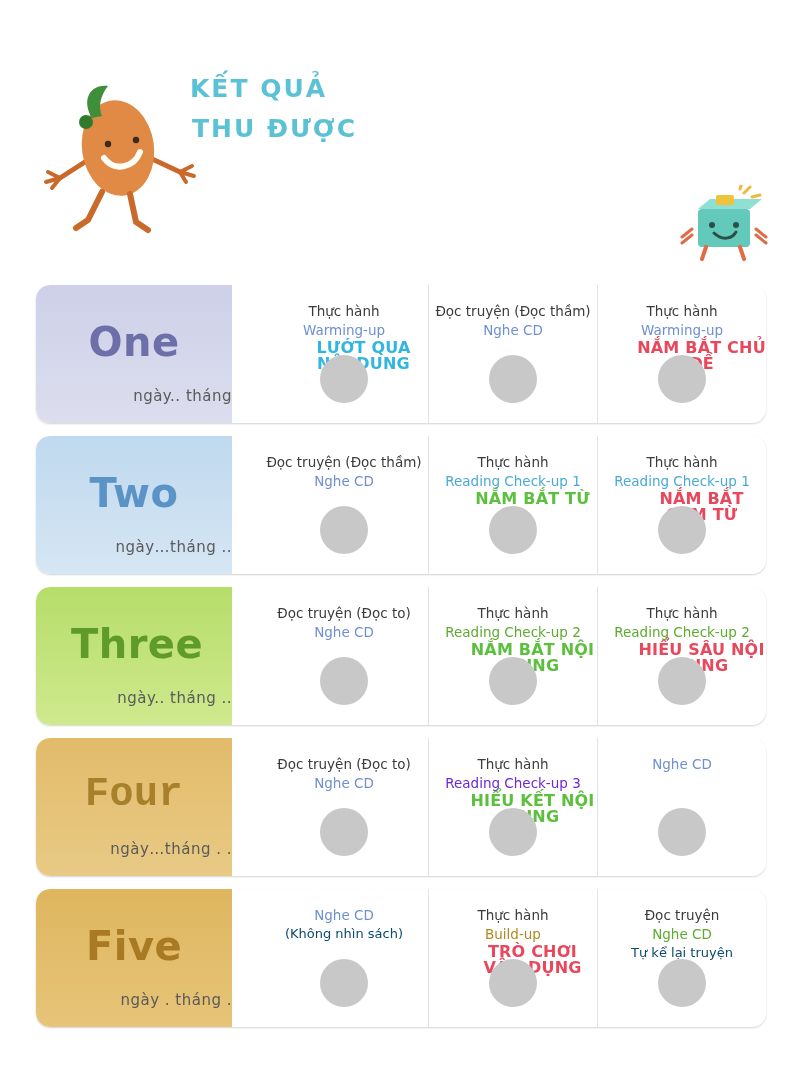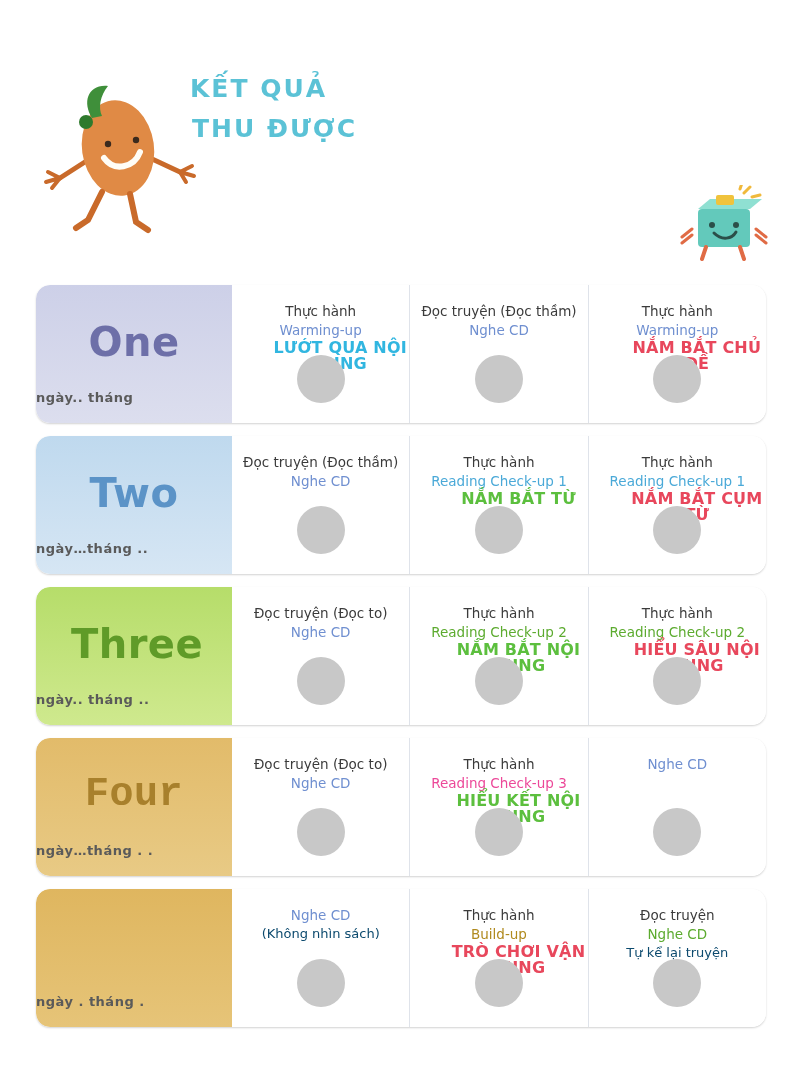--- a/index.html
+++ b/index.html
@@ -81,31 +81,31 @@
     text-align: center;
     font-size: 40px;
     font-weight: bold;
     font-family: "DejaVu Sans", sans-serif;
     letter-spacing: 0.5px;
   }
   .row-date {
     position: absolute;
     left: 0; right: 0;
     bottom: 18px;
-    text-align: left;
-    font-size: 13px;
+    text-align: right;
+    font-size: 15px;
     color: #5a5a5a;
     letter-spacing: 0.5px;
-    font-weight: bold;
   }
   .cells {
     flex: 1;
     display: flex;
     background: #ffffff;
     border-radius: 0 14px 14px 0;
+    margin-left: 28px;
   }
   .cell {
     flex: 1;
     position: relative;
     padding-top: 17px;
     text-align: center;
     border-right: 1px solid #dfe3ea;
   }
   .cell:last-child { border-right: none; }
   .cell-l1 {
@@ -297,37 +297,38 @@
     <div class="cells">
       <div class="cell">
         <div class="cell-l1">Đọc truyện (Đọc to)</div>
         <div class="cell-l2" style="color:#6f8fd0">Nghe CD</div>
         <div class="cell-l3"></div>
         <div class="cell-l4"></div>
         <div class="stamp-circle"></div>
       </div>
       <div class="cell">
         <div class="cell-l1">Thực hành</div>
-        <div class="cell-l2" style="color:#ec4899">Reading Check-up 3</div>
+        <div class="cell-l2" style="color:#6d28d9">Reading Check-up 3</div>
         <div class="cell-l3" style="color:#5cbf3e">HIỂU KẾT NỘI DUNG</div>
         <div class="cell-l4"></div>
         <div class="stamp-circle"></div>
       </div>
       <div class="cell">
         <div class="cell-l1"></div>
         <div class="cell-l2" style="color:#6f8fd0">Nghe CD</div>
         <div class="cell-l3"></div>
         <div class="cell-l4"></div>
         <div class="stamp-circle"></div>
       </div>
     </div>
   </div>
 
   <div class="row">
     <div class="row-label lbl-five">
+      <div class="row-number num-five">Five</div>
       <div class="row-date">ngày  .  tháng   .</div>
     </div>
     <div class="cells">
       <div class="cell">
         <div class="cell-l1"></div>
         <div class="cell-l2" style="color:#6f8fd0">Nghe CD</div>
         <div class="cell-l4">(Không nhìn sách)</div>
         <div class="stamp-circle"></div>
       </div>
       <div class="cell">

